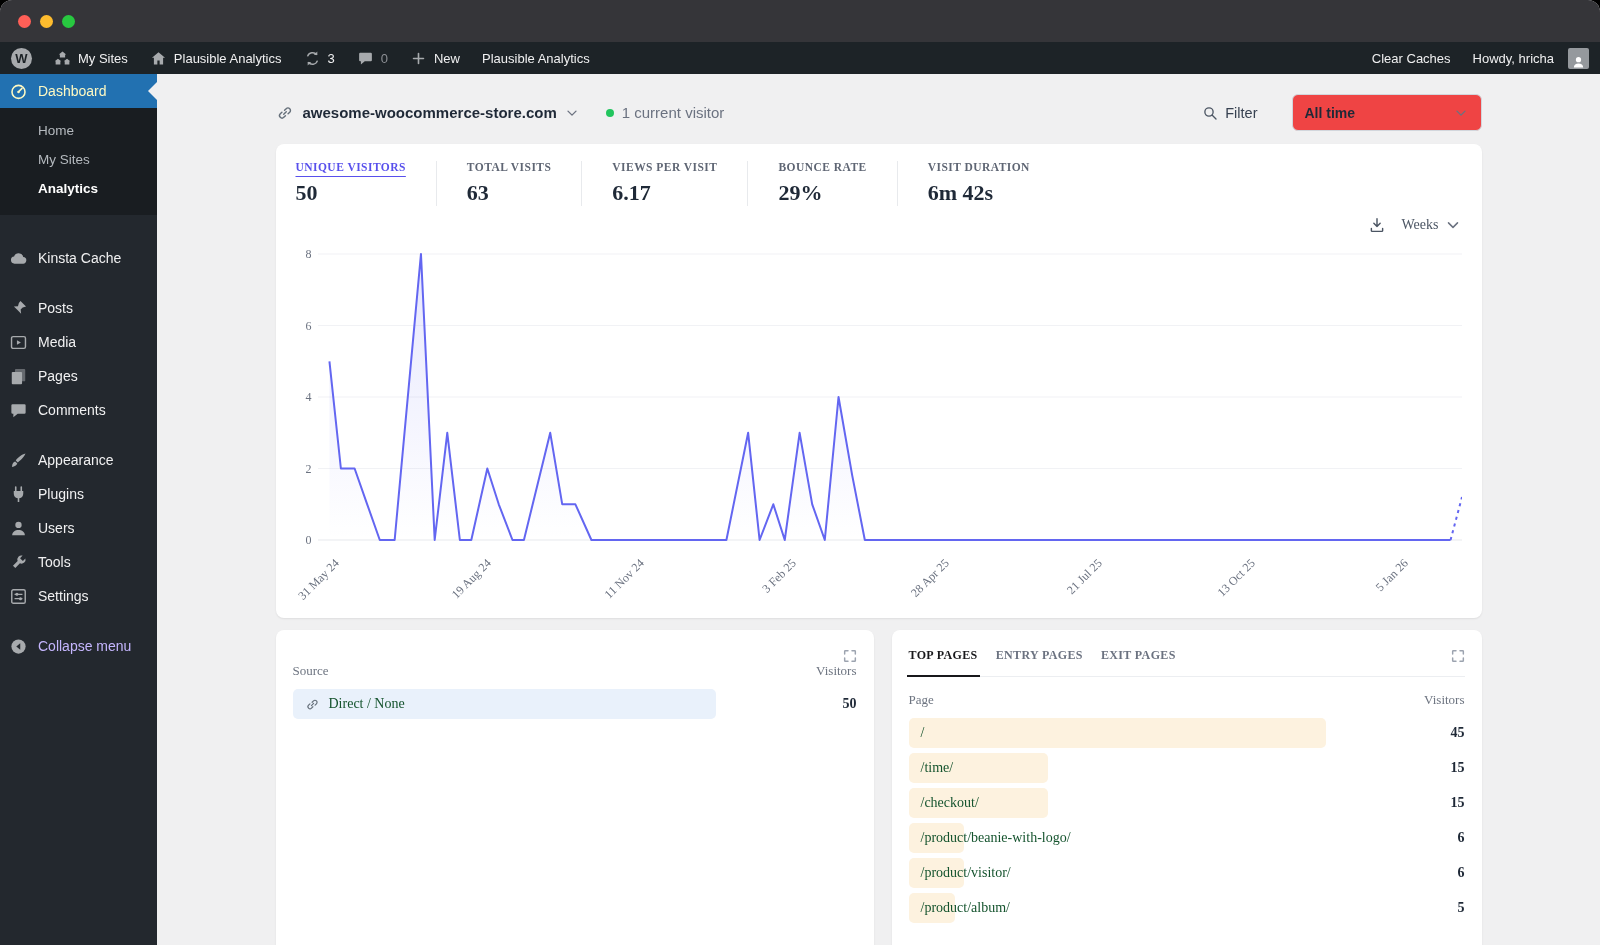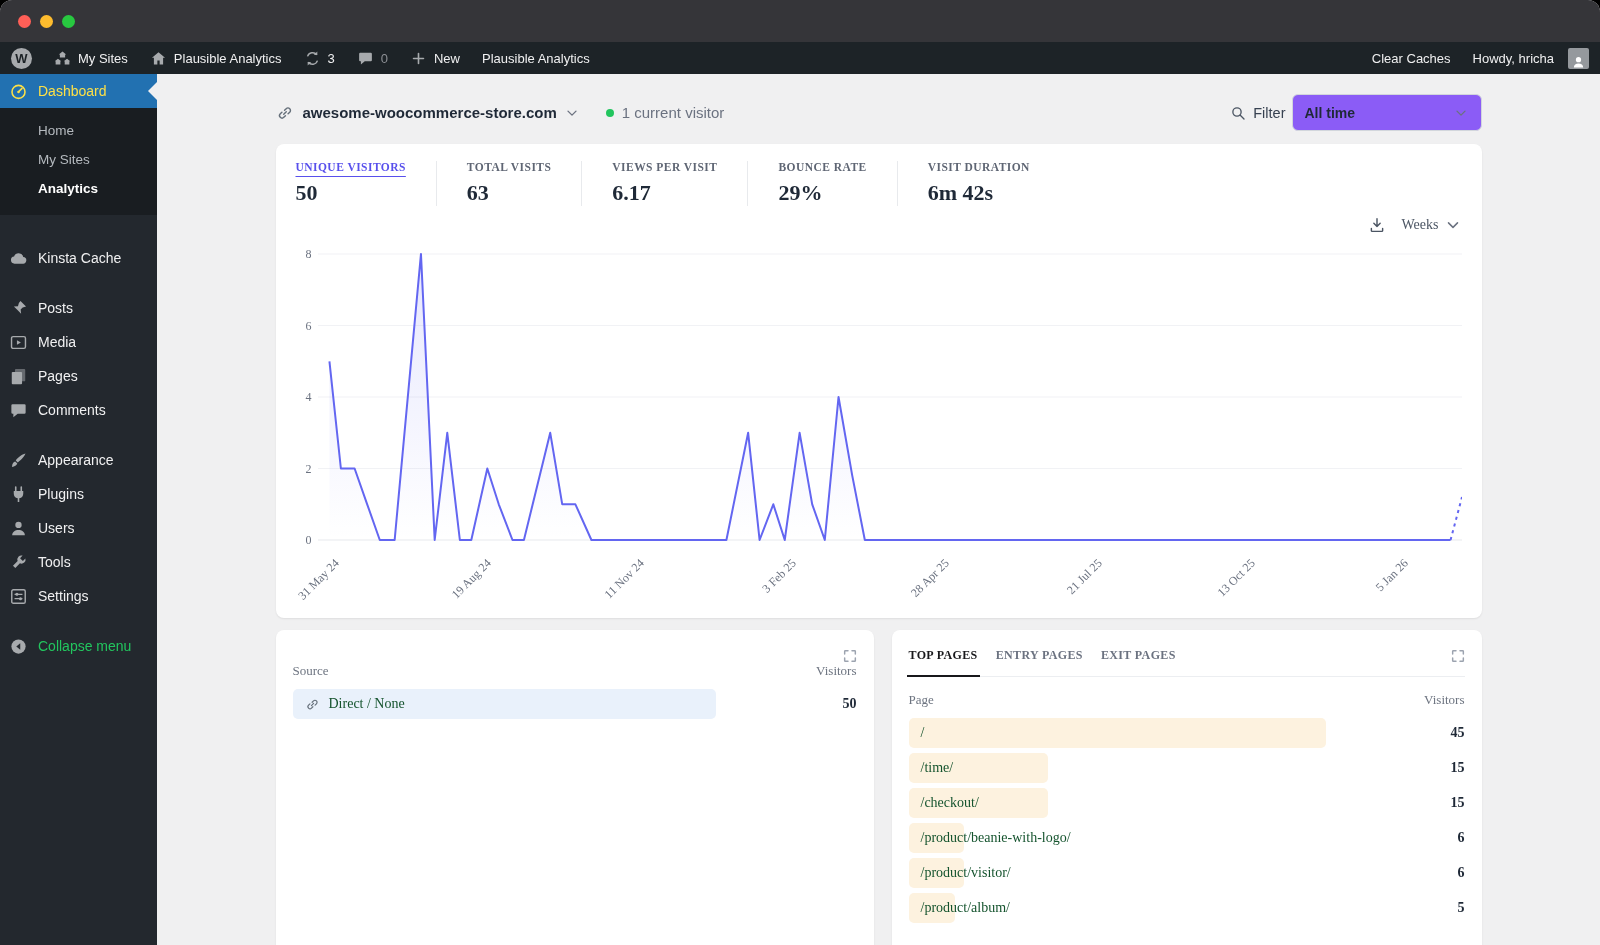--- a/index.html
+++ b/index.html
@@ -19,50 +19,50 @@
   .dim{color:#8c8f94;}
   .ab-right{margin-left:auto;display:flex;align-items:center;}
   .avatar{width:21px;height:21px;background:#95999d;border-radius:2px;display:flex;align-items:flex-end;justify-content:center;overflow:hidden;margin-left:7px;}
   .avatar .i{width:15px;height:15px;}
 
   
   .frame{flex:1;display:flex;min-height:0;}
 
   
   .sidebar{width:157px;background:#23282e;flex:none;color:#f0f0f1;font-size:14px;overflow:hidden;}
-  .sb-top{height:34px;background:#2271b1;color:#fde047;display:flex;align-items:center;gap:10px;padding:0 0 0 9px;position:relative;font-weight:400;cursor:pointer;}
+  .sb-top{height:34px;background:#2271b1;color:#fef9c3;display:flex;align-items:center;gap:10px;padding:0 0 0 9px;position:relative;font-weight:400;cursor:pointer;}
   .sb-ic{width:19px;height:19px;flex:none;color:currentColor;}
   .sb-ic svg{width:100%;height:100%;}
   .notch{position:absolute;right:0;top:50%;transform:translateY(-50%);width:0;height:0;border-top:9px solid transparent;border-bottom:9px solid transparent;border-right:9px solid #f0f0f1;}
   .sb-sub{background:#191d21;padding:8px 0 12px 0;}
   .sb-sub-item{padding:7px 12px 7px 38px;color:#b4b9be;font-size:13.5px;cursor:pointer;}
   .sb-sub-item.active{color:#fff;font-weight:bold;}
   .sb-menu{padding-top:10px;}
   .sb-item{height:34px;display:flex;align-items:center;gap:10px;padding-left:9px;color:#f0f0f1;cursor:pointer;}
   .sb-item .sb-ic{color:#a7aaad;}
   .sb-item.group-start{margin-top:16px;}
-  .sb-item.muted{color:#22c55e;}
+  .sb-item.muted{color:#c4b5fd;}
 
   
   .content{flex:1;min-width:0;background:#f0f0f1;overflow:hidden;}
   .inner{width:1206px;margin:0 auto;}
 
   .an-header{display:flex;align-items:center;margin:20px 0 13px 0;height:37px;}
   .site-ic{width:18px;height:18px;color:#66707b;}
   .site-ic svg{width:100%;height:100%;}
   .site-name{font-size:15px;font-weight:600;color:#1f2937;margin:0 7px 0 9px;cursor:pointer;}
   .chev{width:16px;height:16px;color:#6b7280;cursor:pointer;}
   .chev svg{width:100%;height:100%;}
   .cur-vis{display:flex;align-items:center;gap:8px;margin-left:26px;color:#6b7280;font-size:15px;}
   .dot{width:8px;height:8px;border-radius:50%;}
-  .hdr-right{margin-left:auto;display:flex;align-items:center;gap:6px;}
+  .hdr-right{margin-left:auto;display:flex;align-items:center;gap:34px;}
   .filter{display:flex;align-items:center;gap:7px;color:#374151;font-size:14.5px;cursor:pointer;}
   .filter .i{width:16px;height:16px;color:#4b5563;}
   .filter .i svg{width:100%;height:100%;}
-  .range-select{width:190px;height:37px;background:#8b5cf6;border:1px solid #d2d6dc;border-radius:6px;display:flex;align-items:center;padding:0 12px;font-size:14px;font-weight:600;color:#1f2937;cursor:pointer;box-sizing:border-box;}
+  .range-select{width:190px;height:37px;background:#ef4444;border:1px solid #d2d6dc;border-radius:6px;display:flex;align-items:center;padding:0 12px;font-size:14px;font-weight:600;color:#1f2937;cursor:pointer;box-sizing:border-box;}
   .range-select .chev{margin-left:auto;}
 
   .card{background:#fff;border-radius:8px;box-shadow:0 1px 2px rgba(0,0,0,.08);font-family:Liberation Serif, serif;}
   .main-card{padding:17px 20px 6px 20px;}
 
   .stats{display:flex;align-items:flex-start;}
   .stat{padding:0 30px;border-left:1px solid #e8eaed;cursor:pointer;}
   .stat:first-child{padding-left:0;border-left:none;}
   .stat-label{font-size:11.5px;font-weight:600;letter-spacing:.04em;color:#5f6674;white-space:nowrap;}
   .stat.active .stat-label{color:#5850ec;text-decoration:underline;text-underline-offset:5px;text-decoration-thickness:1px;}

